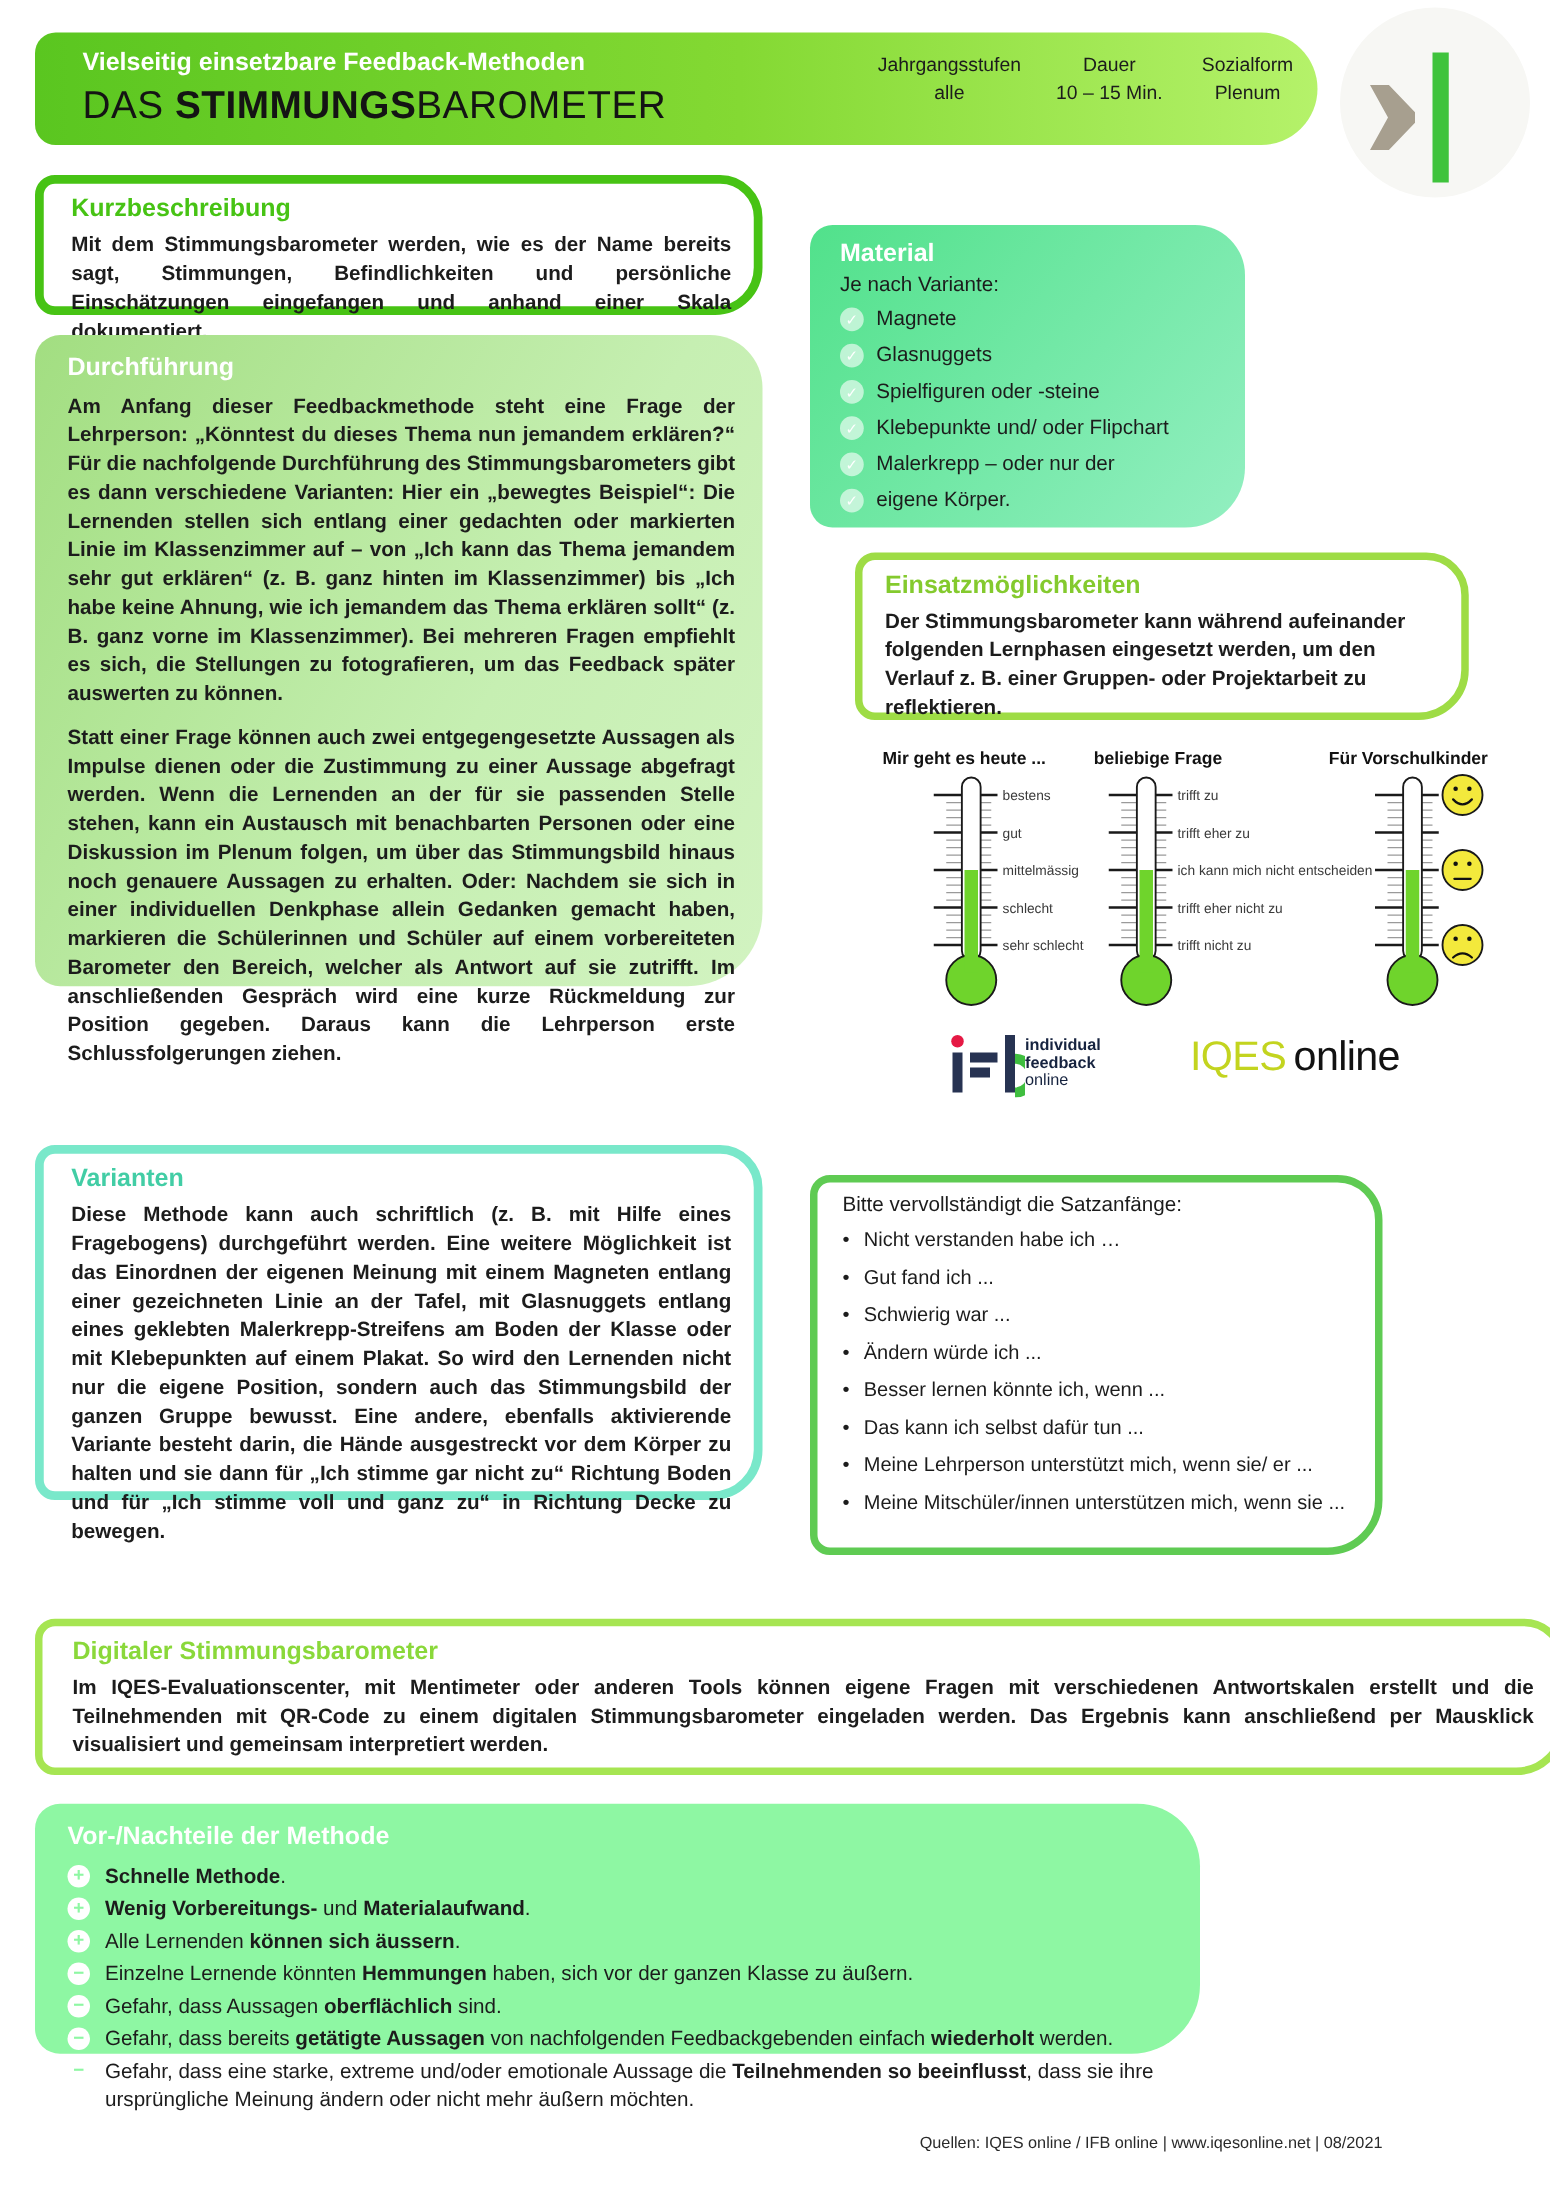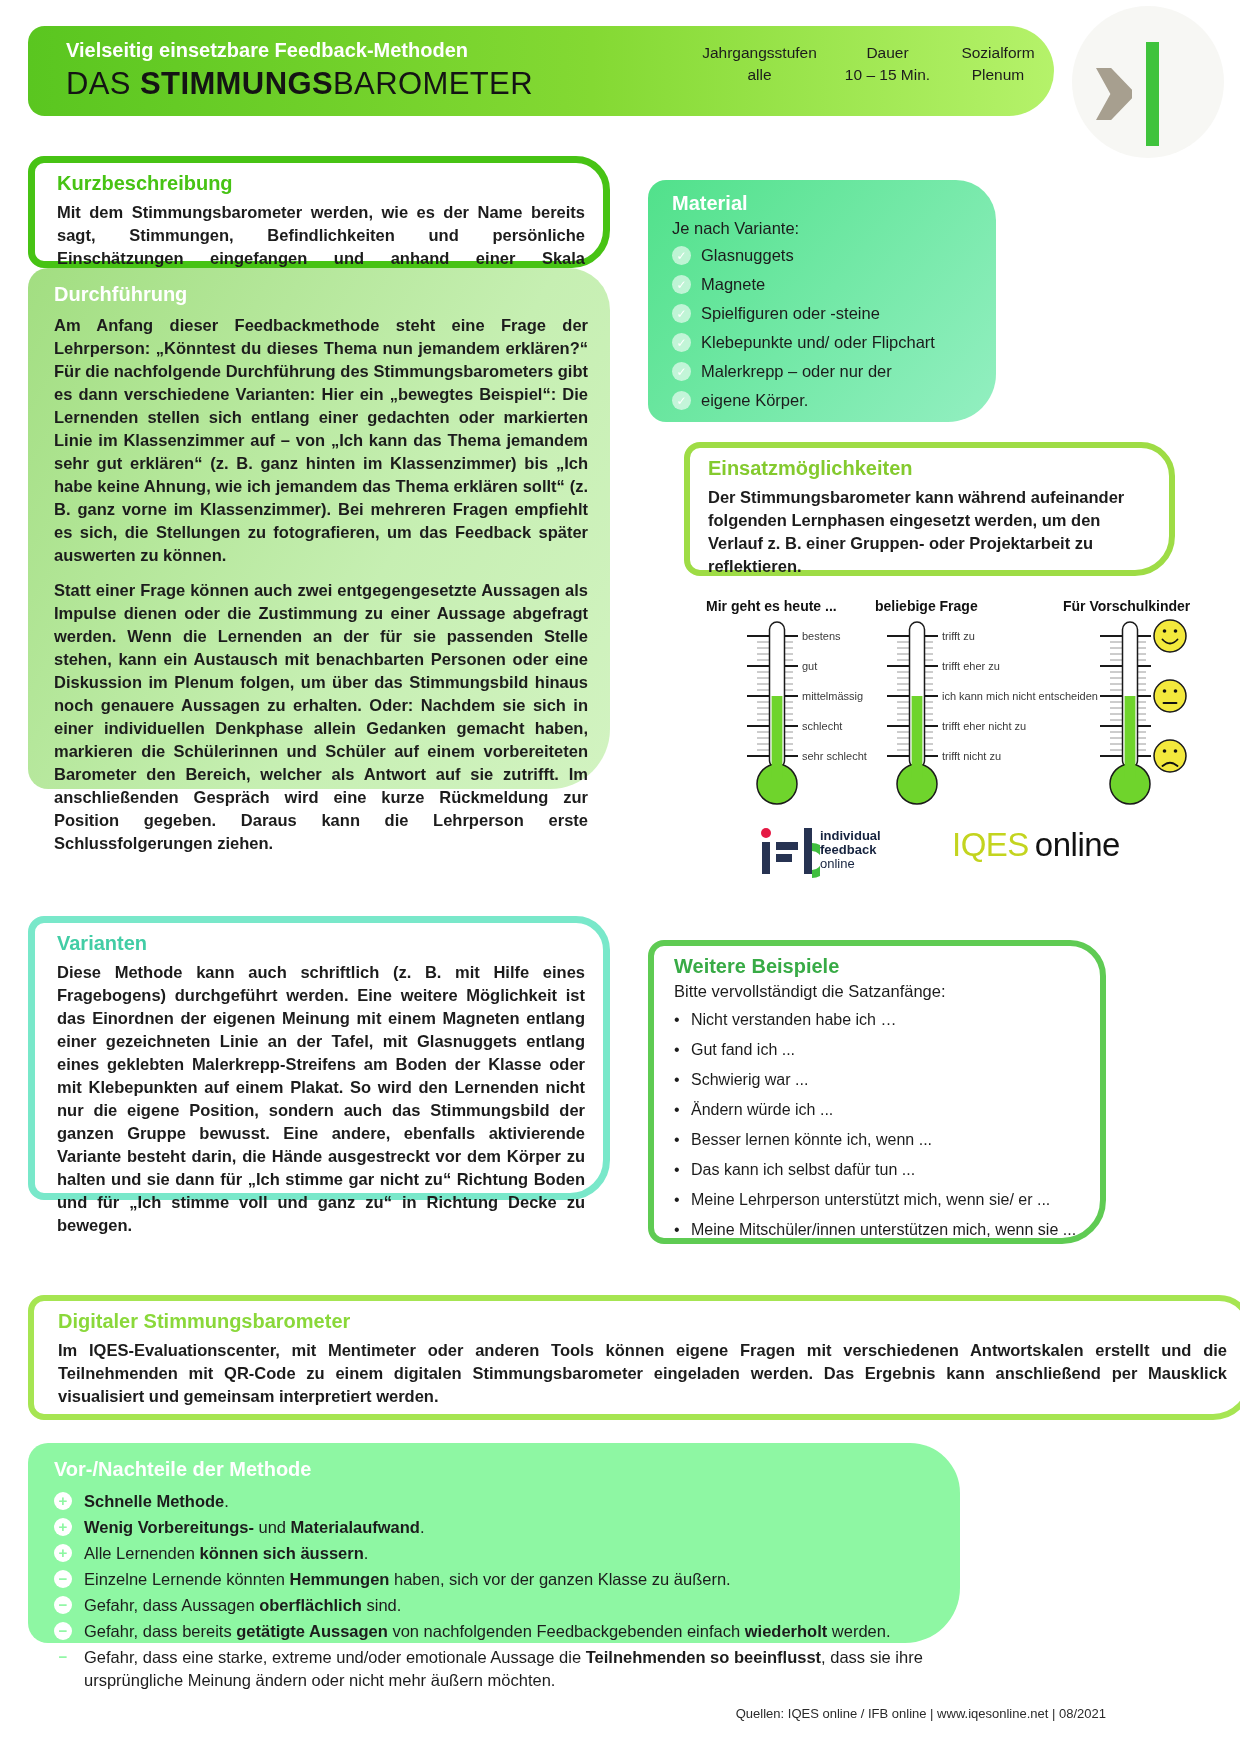--- a/index.html
+++ b/index.html
@@ -24,21 +24,21 @@
 
   
   .corner { left:1072px; top:6px; width:152px; height:152px; border-radius:50%; background:#f7f7f4; }
   .cbar { position:absolute; left:74px; top:36px; width:13px; height:104px; background:#3fc33c; }
   .chev { position:absolute; left:24px; top:62px; width:36px; height:52px; background:#a79f8f;
           clip-path:polygon(0 0,42% 0,100% 42%,100% 58%,42% 100%,0 100%,40% 50%); }
 
   
   .s-title { font-size:20px; font-weight:bold; margin-bottom:6px; }
   .body { font-size:16.5px; line-height:23px; text-align:justify; color:#1c1c1c;font-weight:bold; }
-  .box-kurz { left:28px; top:156px; width:582px; height:112px; border:7px solid #47c314;
+  .box-kurz { left:28px; top:140px; width:582px; height:112px; border:7px solid #47c314;
               border-radius:16px 34px 38px 16px; padding:9px 18px 11px 22px; background:#fff; }
   .box-kurz .s-title { color:#47c314; }
 
   .box-durch { left:28px; top:268px; width:582px; height:521px;
                background:linear-gradient(120deg,#a2de81 0%,#c6efb2 60%,#d2f3c1 100%);
                border-radius:20px 42px 60px 20px; padding:15px 22px 0 26px; }
   .box-durch .s-title { color:#fff; margin-bottom:8px; }
   .box-durch p { margin-bottom:12px; }
 
   .box-material { left:648px; top:180px; width:348px; height:242px;
@@ -151,25 +151,25 @@
     <p class="body">Am Anfang dieser Feedbackmethode steht eine Frage der Lehrperson: „Könntest du dieses Thema nun jemandem erklären?“ Für die nachfolgende Durchführung des Stimmungsbarometers gibt es dann verschiedene Varianten: Hier ein „bewegtes Beispiel“: Die Lernenden stellen sich entlang einer gedachten oder markierten Linie im Klassenzimmer auf – von „Ich kann das Thema jemandem sehr gut erklären“ (z. B. ganz hinten im Klassenzimmer) bis „Ich habe keine Ahnung, wie ich jemandem das Thema erklären sollt“ (z. B. ganz vorne im Klassenzimmer). Bei mehreren Fragen empfiehlt es sich, die Stellungen zu fotografieren, um das Feedback später auswerten zu können.</p>
     <p class="body">Statt einer Frage können auch zwei entgegengesetzte Aussagen als Impulse dienen oder die Zustimmung zu einer Aussage abgefragt werden. Wenn die Lernenden an der für sie passenden Stelle stehen, kann ein Austausch mit benachbarten Personen oder eine Diskussion im Plenum folgen, um über das Stimmungsbild hinaus noch genauere Aussagen zu erhalten. Oder: Nachdem sie sich in einer individuellen Denkphase allein Gedanken gemacht haben, markieren die Schülerinnen und Schüler auf einem vorbereiteten Barometer den Bereich, welcher als Antwort auf sie zutrifft. Im anschließenden Gespräch wird eine kurze Rückmeldung zur Position gegeben. Daraus kann die Lehrperson erste Schlussfolgerungen ziehen.</p>
   </section>
 
   <section class="abs box-material">
     <div class="s-title">Material</div>
     <div class="mat-intro">Je nach Variante:</div>
     <ul class="mat-list">
       <li class="mat-item">
           <span class="chk"></span>
+          <span>Magnete</span>
+        </li>
+      <li class="mat-item">
+          <span class="chk"></span>
           <span>Glasnuggets</span>
-        </li>
-      <li class="mat-item">
-          <span class="chk"></span>
-          <span>Magnete</span>
         </li>
       <li class="mat-item">
           <span class="chk"></span>
           <span>Spielfiguren oder -steine</span>
         </li>
       <li class="mat-item">
           <span class="chk"></span>
           <span>Klebepunkte und/ oder Flipchart</span>
         </li>
       <li class="mat-item">
@@ -251,21 +251,20 @@
     </div>
   </div>
   <div class="abs iqes-logo"><span class="iqes">IQES</span><span class="online">online</span></div>
 
   <section class="abs box-var">
     <div class="s-title">Varianten</div>
     <p class="body">Diese Methode kann auch schriftlich (z. B. mit Hilfe eines Fragebogens) durchgeführt werden. Eine weitere Möglichkeit ist das Einordnen der eigenen Meinung mit einem Magneten entlang einer gezeichneten Linie an der Tafel, mit Glasnuggets entlang eines geklebten Malerkrepp-Streifens am Boden der Klasse oder mit Klebepunkten auf einem Plakat. So wird den Lernenden nicht nur die eigene Position, sondern auch das Stimmungsbild der ganzen Gruppe bewusst. Eine andere, ebenfalls aktivierende Variante besteht darin, die Hände ausgestreckt vor dem Körper zu halten und sie dann für „Ich stimme gar nicht zu“ Richtung Boden und für „Ich stimme voll und ganz zu“ in Richtung Decke zu bewegen.</p>
   </section>
 
   <section class="abs box-weit">
-    <div class="s-title">Weitere Beispiele</div>
     <div class="weit-intro">Bitte vervollständigt die Satzanfänge:</div>
     <ul class="weit-list">
       <li class="weit-item">Nicht verstanden habe ich …</li>
       <li class="weit-item">Gut fand ich ...</li>
       <li class="weit-item">Schwierig war ...</li>
       <li class="weit-item">Ändern würde ich ...</li>
       <li class="weit-item">Besser lernen könnte ich, wenn ...</li>
       <li class="weit-item">Das kann ich selbst dafür tun ...</li>
       <li class="weit-item">Meine Lehrperson unterstützt mich, wenn sie/ er ...</li>
       <li class="weit-item">Meine Mitschüler/innen unterstützen mich, wenn sie ...</li>

